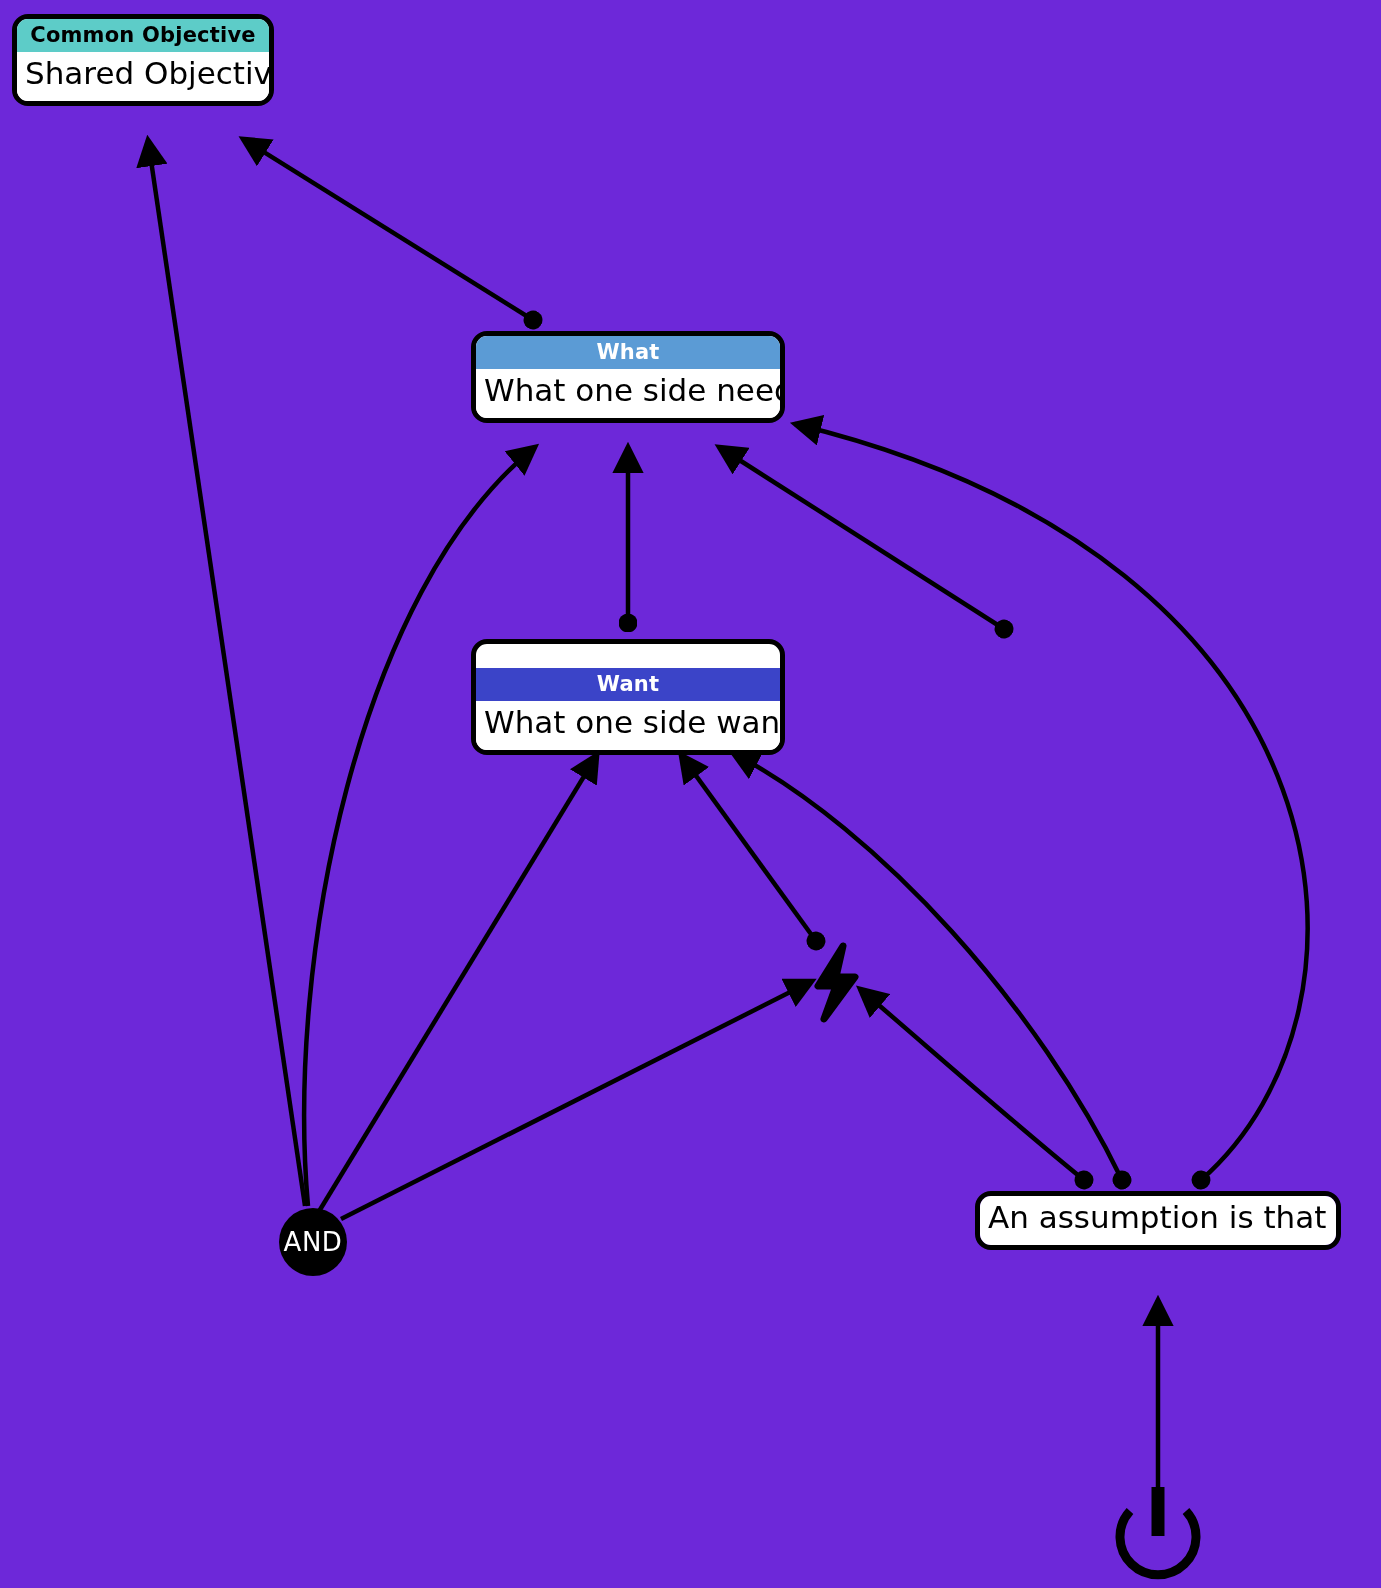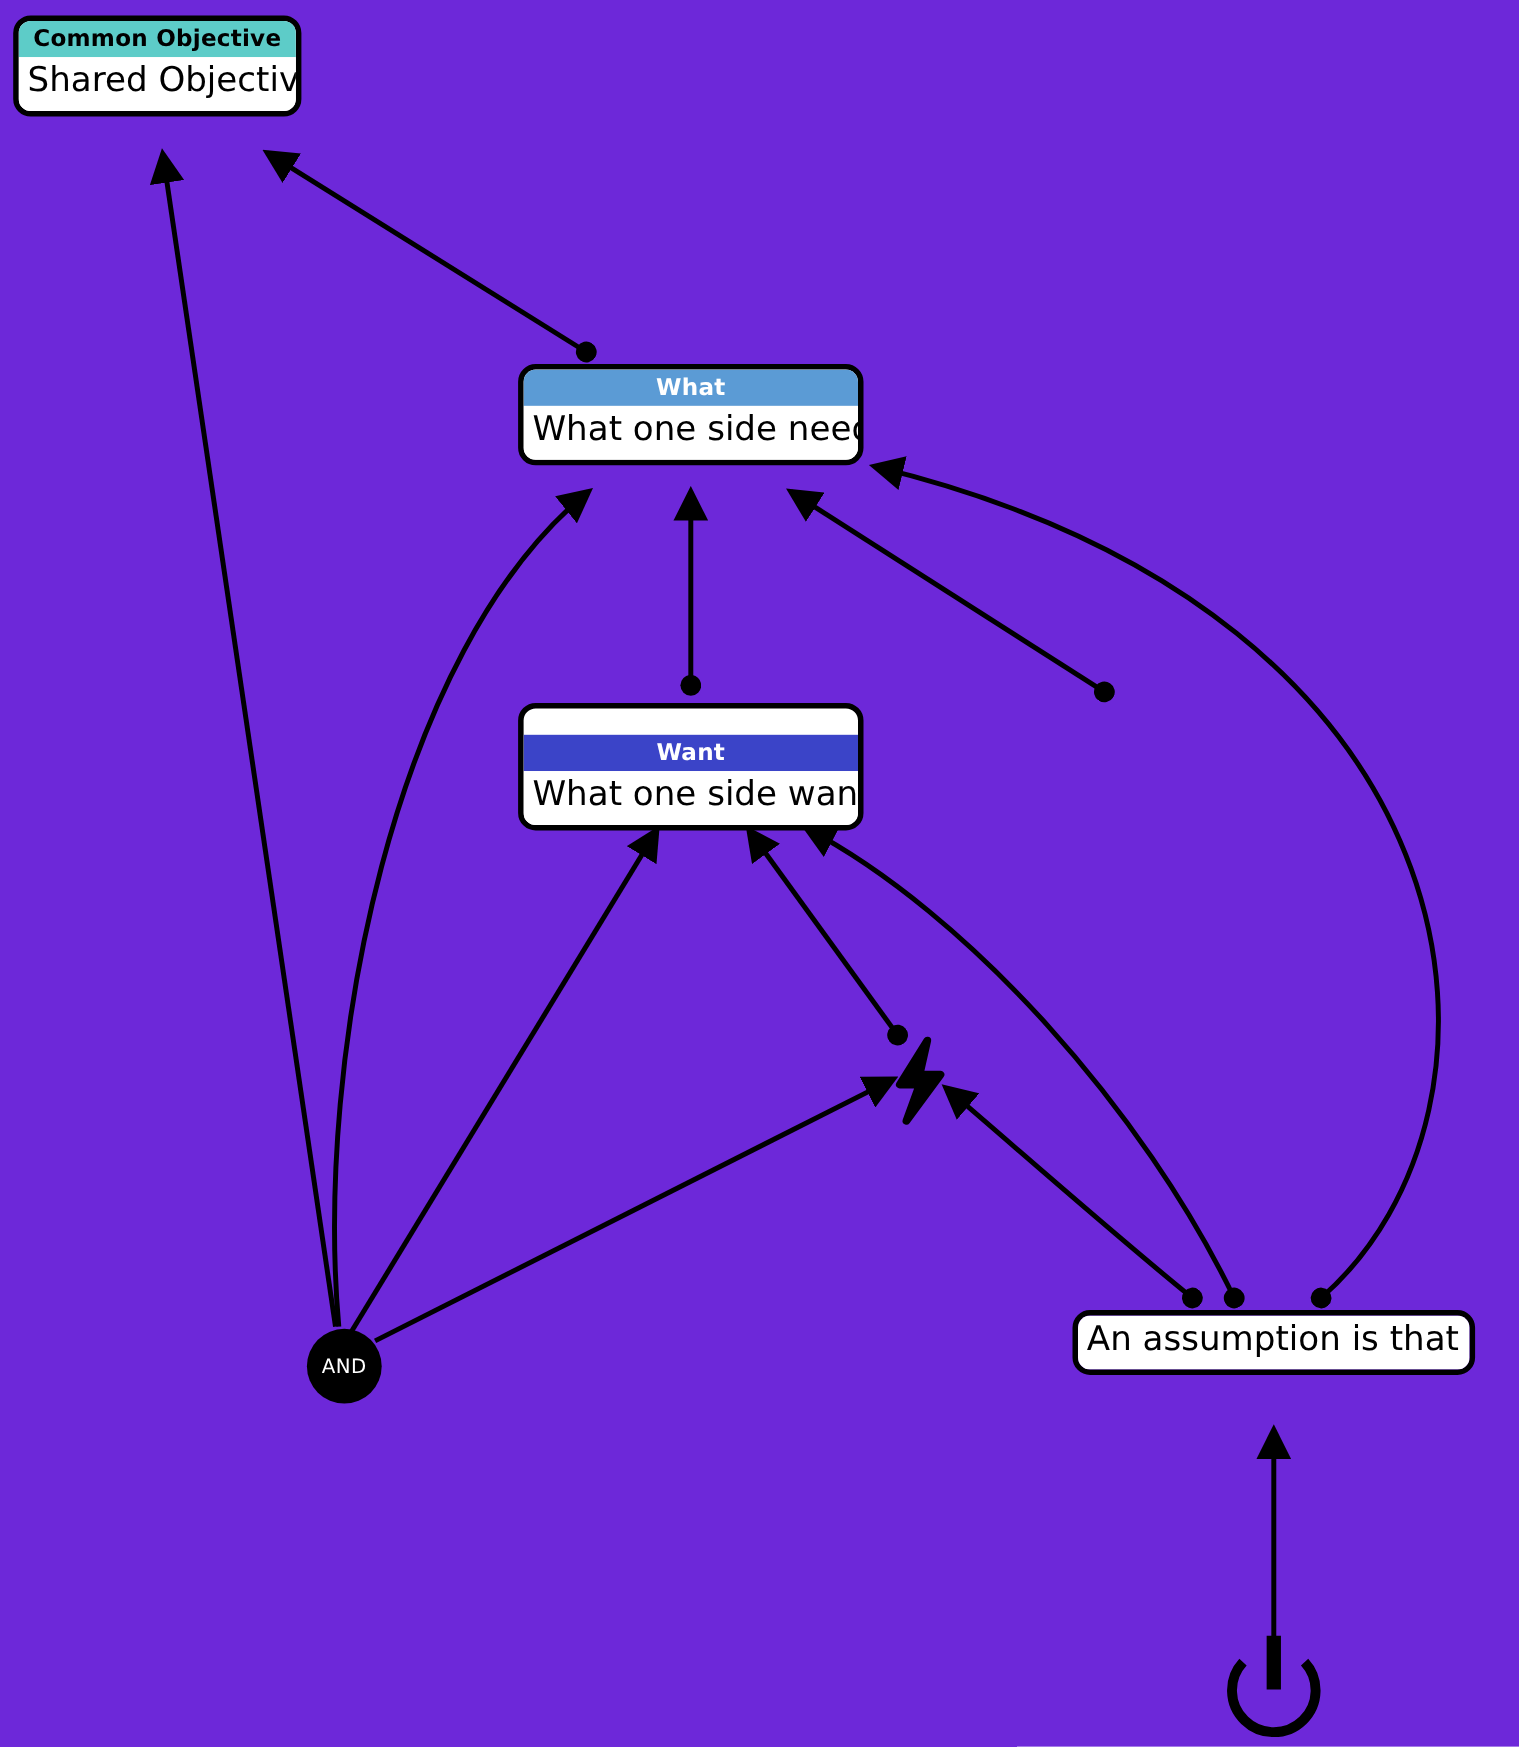--- a/index.html
+++ b/index.html
@@ -60,21 +60,21 @@
 
   .and-node {
     position: absolute;
     left: 279px;
     top: 1208px;
     width: 68px;
     height: 68px;
     border-radius: 50%;
     background: #000000;
     color: #ffffff;
-    font-size: 18px;
+    font-size: 26px;
     font-weight: normal;
     display: flex;
     align-items: center;
     justify-content: center;
     z-index: 6;
     letter-spacing: 0.5px;
   }
 </style>
 </head>
 <body>

